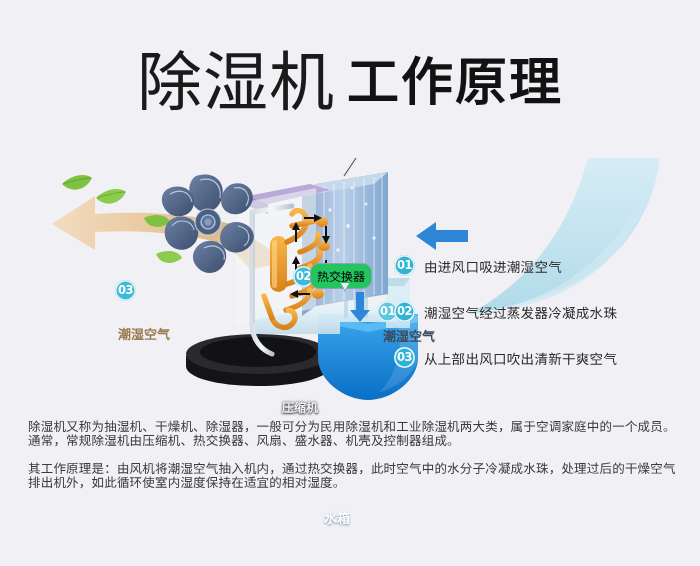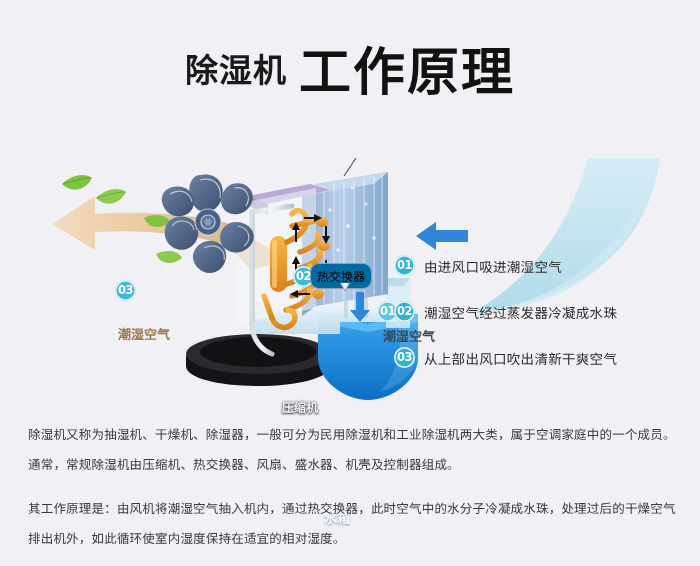--- a/index.html
+++ b/index.html
@@ -26,22 +26,22 @@
   
   .title-wrap {
     position: absolute;
     top: 30px;
     left: 0;
     width: 700px;
     text-align: center;
     white-space: nowrap;
   }
   .title-a {
-    font-size: 33px;
-    font-weight: bold;
+    font-size: 65px;
+    font-weight: normal;
     color: #1a1a1a;
     letter-spacing: 1px;
     vertical-align: middle;
   }
   .title-b {
     font-size: 52px;
     font-weight: bold;
     color: #121212;
     letter-spacing: 2px;
     margin-left: 12px;
@@ -126,21 +126,21 @@
   .badge-01-ill { left: 377px; top: 183px; background: #5ec6e0; }
 
   
   .bubble {
     position: absolute;
     left: 310px;
     top: 145px;
     padding: 2px 6px 3px 6px;
     border: 1.3px solid #8fa3b4;
     border-radius: 9px;
-    background: #0369a1;
+    background: #22c55e;
   }
   .bubble-tail {
     position: absolute;
     left: 340px;
     top: 165px;
     width: 0; height: 0;
     border-left: 5px solid transparent;
     border-right: 5px solid transparent;
     border-top: 9px solid #8fa3b4;
   }
@@ -190,21 +190,21 @@
   }
 
   
   .body-copy {
     position: absolute;
     left: 28px;
     top: 420px;
     width: 648px;
     font-size: 12.5px;
     color: #3a3a3a;
-    line-height: 30px;
+    line-height: 14px;
     letter-spacing: .2px;
   }
   .body-copy p {
     margin: 0 0 14px 0;
   }
   .body-copy p:last-child { margin-bottom: 12px; }
 </style>
 </head>
 <body>
 

